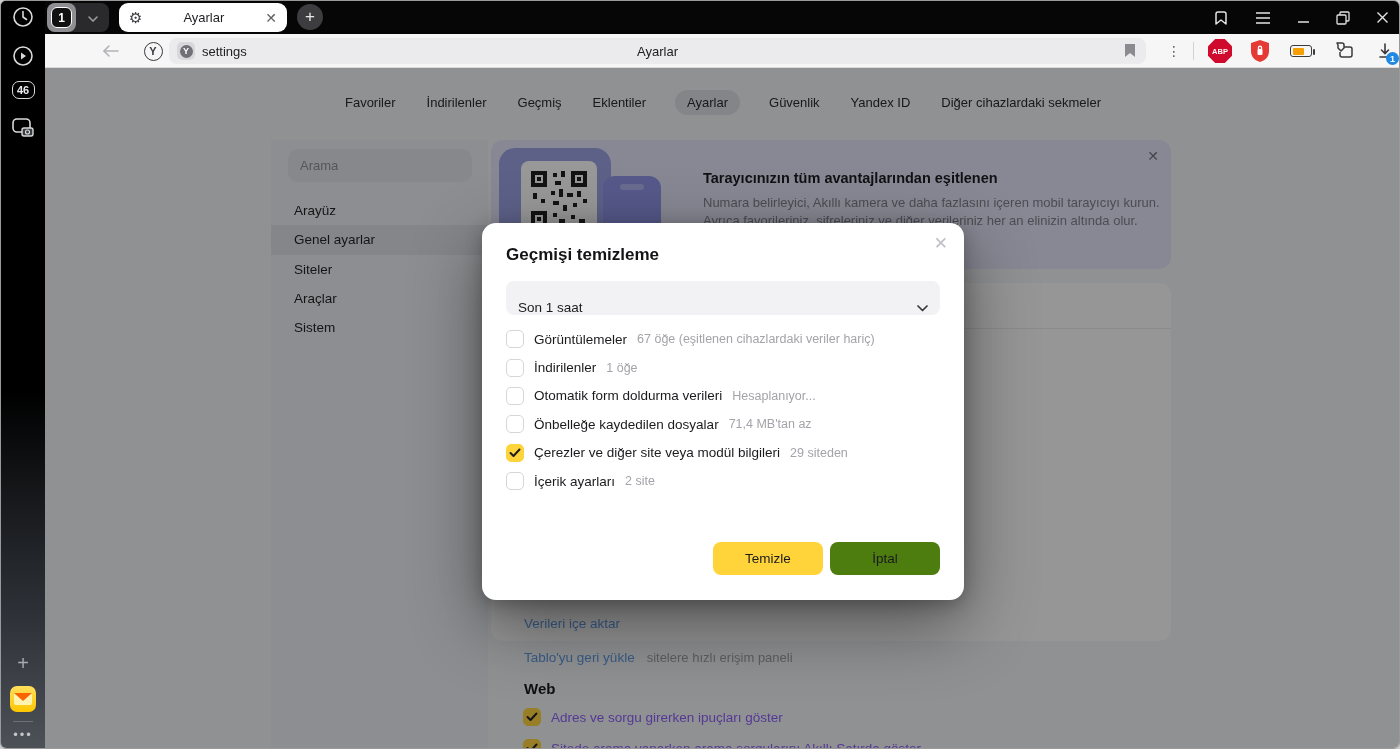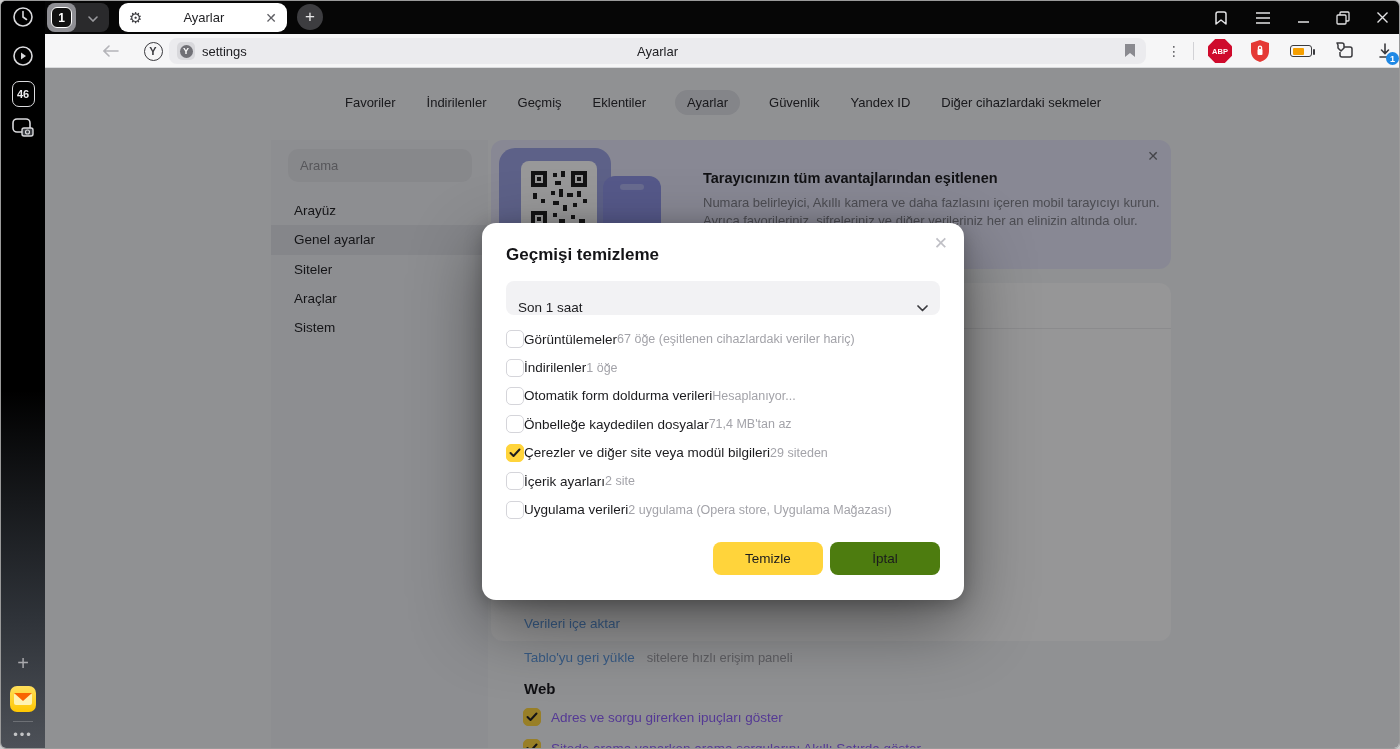--- a/index.html
+++ b/index.html
@@ -47,21 +47,21 @@
   .batt-fill { position:absolute; left:1.5px; top:1.5px; bottom:1.5px; width:11px; background:#f59f00; border-radius:1px; }
   .batt-nub { position:absolute; right:-4px; top:3px; width:2.5px; height:6px; background:#3a3a3e; border-radius:1px; }
   .tagico { left:1282px; width:32px; }
   .dl { left:1324px; width:32px; position:absolute; }
   .dl-badge { position:absolute; right:2px; bottom:3px; width:13px; height:13px; background:#1e88e5; border-radius:50%; color:#fff; font-size:9px; font-weight:bold; display:flex; align-items:center; justify-content:center; }
 
   
   .rail { position:absolute; left:0; top:0; width:44px; height:749px; z-index:31;
           background:linear-gradient(180deg,#000 0%,#000 52%,#2e3238 82%,#4d5158 100%); }
   .rail-ico { position:absolute; left:0; width:44px; display:flex; justify-content:center; color:#d9d9dc; }
-  .badge46 { border:1.6px solid #dcdcdf; border-radius:7px; width:23px; height:26px; font-size:11px; font-weight:bold; display:flex; align-items:center; justify-content:center; color:#ececef; }
+  .badge46 { border:1.6px solid #dcdcdf; border-radius:7px; width:23px; height:18px; font-size:11px; font-weight:bold; display:flex; align-items:center; justify-content:center; color:#ececef; }
   .rail-plus { color:#a9a9ad; font-size:20px; font-weight:300; }
   .mailico { width:26px; height:26px; border-radius:7px; background:linear-gradient(180deg,#ffdf5c,#ffc700); position:relative; overflow:hidden; }
   .env { position:absolute; left:4px; top:7px; width:18px; height:12px; background:#fff3b0; border-radius:2px; }
   .flap { position:absolute; left:4px; top:7px; width:0; height:0; border-left:9px solid transparent; border-right:9px solid transparent; border-top:8px solid #f96500; }
   .rail-divider { position:absolute; left:12px; width:20px; height:1px; background:#6d7075; }
   .rail-dots { color:#c3c4c6; font-size:13px; letter-spacing:2px; }
 
   
   .content { position:absolute; left:44px; top:67px; width:1356px; height:682px; background:#f2f3f5; overflow:hidden; }
   .navtabs { position:absolute; left:0; right:0; top:22px; display:flex; justify-content:center; align-items:center; gap:27px; font-size:13px; color:#26262a; }
@@ -100,21 +100,21 @@
   .dim { position:absolute; inset:0; background:rgba(10,10,12,0.42); z-index:5; }
 
   
   .modal { position:absolute; left:437px; top:155px; width:482px; height:377px; background:#fff; border-radius:14px; z-index:10;
            box-shadow:0 24px 70px rgba(0,0,0,0.45), 0 4px 18px rgba(0,0,0,0.25); }
   .m-title { position:absolute; left:24px; top:22px; font-size:17px; font-weight:bold; color:#141417; }
   .m-x { position:absolute; right:16px; top:10px; color:#c0c0c6; font-size:17px; }
   .m-select { position:absolute; left:24px; top:58px; width:434px; height:34px; background:#f2f2f4; border-radius:8px; display:flex; align-items:flex-end; padding:0 12px; font-size:13.5px; color:#1b1b1e; }
   .m-select .sel-chev { margin-left:auto; color:#3a3a3e; }
   .m-rows { position:absolute; left:24px; top:102px; right:24px; }
-  .m-row { height:28.4px; display:flex; align-items:center; }
+  .m-row { height:28.4px; display:flex; align-items:center; gap:10px; }
   .m-label { font-size:13.5px; color:#1b1b1e; white-space:nowrap; }
   .m-meta { font-size:12.5px; color:#a3a3a9; white-space:nowrap; }
   .m-btns { position:absolute; right:24px; top:319px; display:flex; gap:7px; }
   .btn { height:33px; width:110px; border:none; border-radius:8px; font-size:13.5px; font-family:inherit; color:#1b1b1e; display:flex; align-items:center; justify-content:center; }
   .btn.primary { background:#ffd43b; }
   .btn.plain { background:#4d7c0f; }
 </style>
 </head>
 <body>
 
@@ -393,25 +393,20 @@
               </svg>
             </span>
           <span class="m-label">Çerezler ve diğer site veya modül bilgileri</span>
           <span class="m-meta">29 siteden</span>
         </div>
         <div class="m-row">
           <span class="checkbox"></span>
           <span class="m-label">İçerik ayarları</span>
           <span class="m-meta">2 site</span>
         </div>
-        <div class="m-row">
-          <span class="checkbox"></span>
-          <span class="m-label">Uygulama verileri</span>
-          <span class="m-meta">2 uygulama (Opera store, Uygulama Mağazası)</span>
-        </div>
       </div>
 
       <div class="m-btns">
         <button class="btn primary">Temizle</button>
         <button class="btn plain">İptal</button>
       </div>
     </div>
 
   </div>
 </div>

